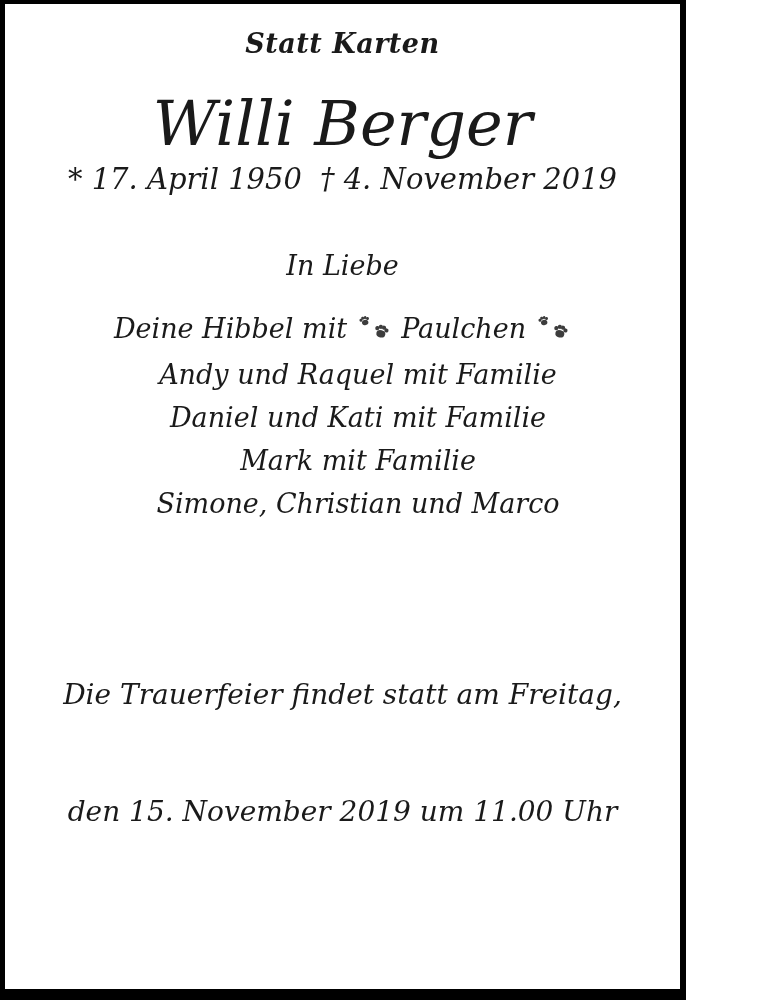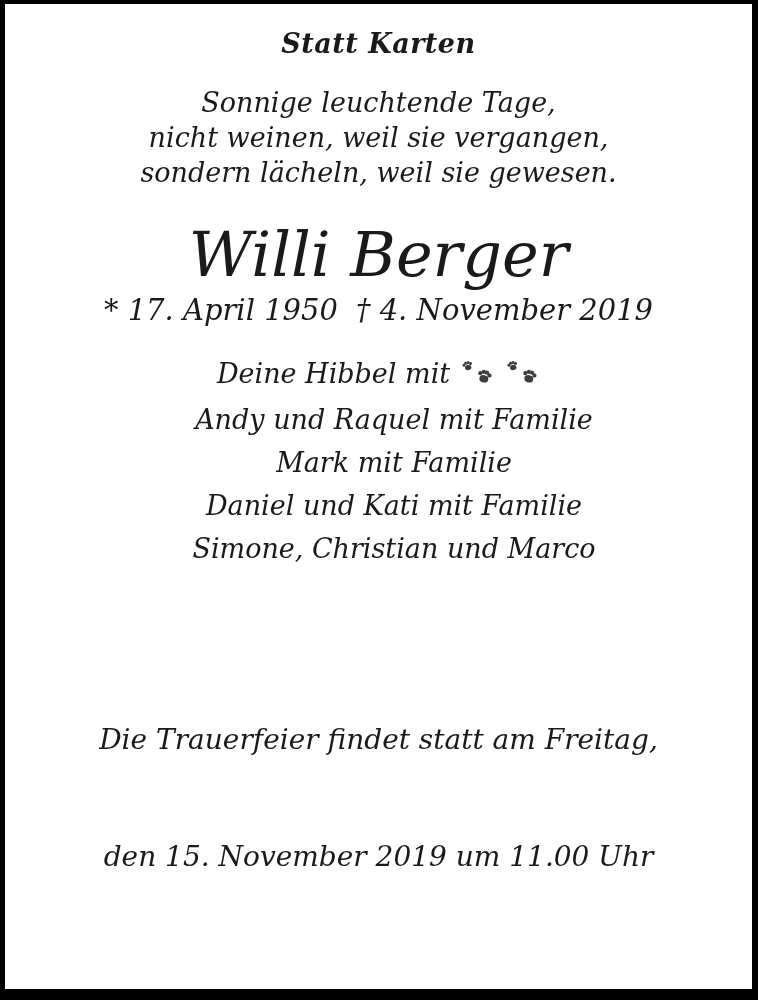--- a/index.html
+++ b/index.html
@@ -3,21 +3,21 @@
 <meta charset="utf-8">
 <title>Traueranzeige</title>
 <style>
   html, body {
     margin: 0;
     padding: 0;
     background: #ffffff;
   }
   .sheet {
     position: relative;
-    width: 758px;
+    width: 686px;
     height: 1000px;
     box-sizing: border-box;
     background: #ffffff;
     border-style: solid;
     border-color: #000000;
     border-width: 4px 6px 11px 5px;   
     overflow: hidden;
     text-align: center;
     font-family: "DejaVu Serif", "Liberation Serif", serif;
     font-style: italic;
@@ -81,32 +81,28 @@
   .paw-group svg { display: block; width: 100%; height: 100%; }
   .paw-fill { fill: #3d3d3d; }
 </style>
 </head>
 <body>
 
 <div class="sheet">
 
   <div class="header">Statt Karten</div>
 
-  <div class="poem">
-    <div>Sonnige leuchtende Tage,</div>
-    <div>nicht weinen, weil sie vergangen,</div>
-    <div>sondern lächeln, weil sie gewesen.</div>
-  </div>
 
   <div class="name">Willi Berger</div>
 
   <div class="dates">
     <span class="birth">* 17. April 1950</span><span>† 4. November 2019</span>
   </div>
 
+  <div class="salutation">In Liebe</div>
 
   <div class="mourner-first">
     <span>Deine Hibbel mit</span>
     <span class="paw-group">
       <svg viewBox="0 0 36 34" xmlns="http://www.w3.org/2000/svg" aria-hidden="true">
         <g class="paw-fill" transform="translate(9,10) scale(0.72) rotate(-18)">
           <circle cx="-4.6" cy="-4.0" r="2.1"></circle>
             <circle cx="-1.5" cy="-6.0" r="2.1"></circle>
           <circle cx="1.9" cy="-5.8" r="2.1"></circle>
             <circle cx="4.8" cy="-3.6" r="2.1"></circle>
@@ -114,20 +110,21 @@
         </g>
         <g class="paw-fill" transform="translate(25,21) rotate(12)">
           <circle cx="-4.6" cy="-4.0" r="2.1"></circle>
             <circle cx="-1.5" cy="-6.0" r="2.1"></circle>
           <circle cx="1.9" cy="-5.8" r="2.1"></circle>
             <circle cx="4.8" cy="-3.6" r="2.1"></circle>
           <ellipse cx="0" cy="0.8" rx="4.5" ry="3.7"></ellipse>
         </g>
       </svg>
     </span>
+    <span>Paulchen</span>
     <span class="paw-group">
       <svg viewBox="0 0 36 34" xmlns="http://www.w3.org/2000/svg" aria-hidden="true">
         <g class="paw-fill" transform="translate(9,10) scale(0.72) rotate(-18)">
           <circle cx="-4.6" cy="-4.0" r="2.1"></circle>
             <circle cx="-1.5" cy="-6.0" r="2.1"></circle>
           <circle cx="1.9" cy="-5.8" r="2.1"></circle>
             <circle cx="4.8" cy="-3.6" r="2.1"></circle>
           <ellipse cx="0" cy="0.8" rx="4.5" ry="3.7"></ellipse>
         </g>
         <g class="paw-fill" transform="translate(25,21) rotate(12)">
@@ -136,22 +133,22 @@
           <circle cx="1.9" cy="-5.8" r="2.1"></circle>
             <circle cx="4.8" cy="-3.6" r="2.1"></circle>
           <ellipse cx="0" cy="0.8" rx="4.5" ry="3.7"></ellipse>
         </g>
       </svg>
     </span>
   </div>
 
   <div class="mourners">
     <div>Andy und Raquel mit Familie</div>
+    <div>Daniel und Kati mit Familie</div>
     <div>Mark mit Familie</div>
-    <div>Daniel und Kati mit Familie</div>
     <div>Simone, Christian und Marco</div>
   </div>
 
   <div class="funeral">
     <div>Die Trauerfeier findet statt am Freitag,</div>
     <div>den 15. November 2019 um 11.00 Uhr</div>
     
   </div>
 
 </div>

